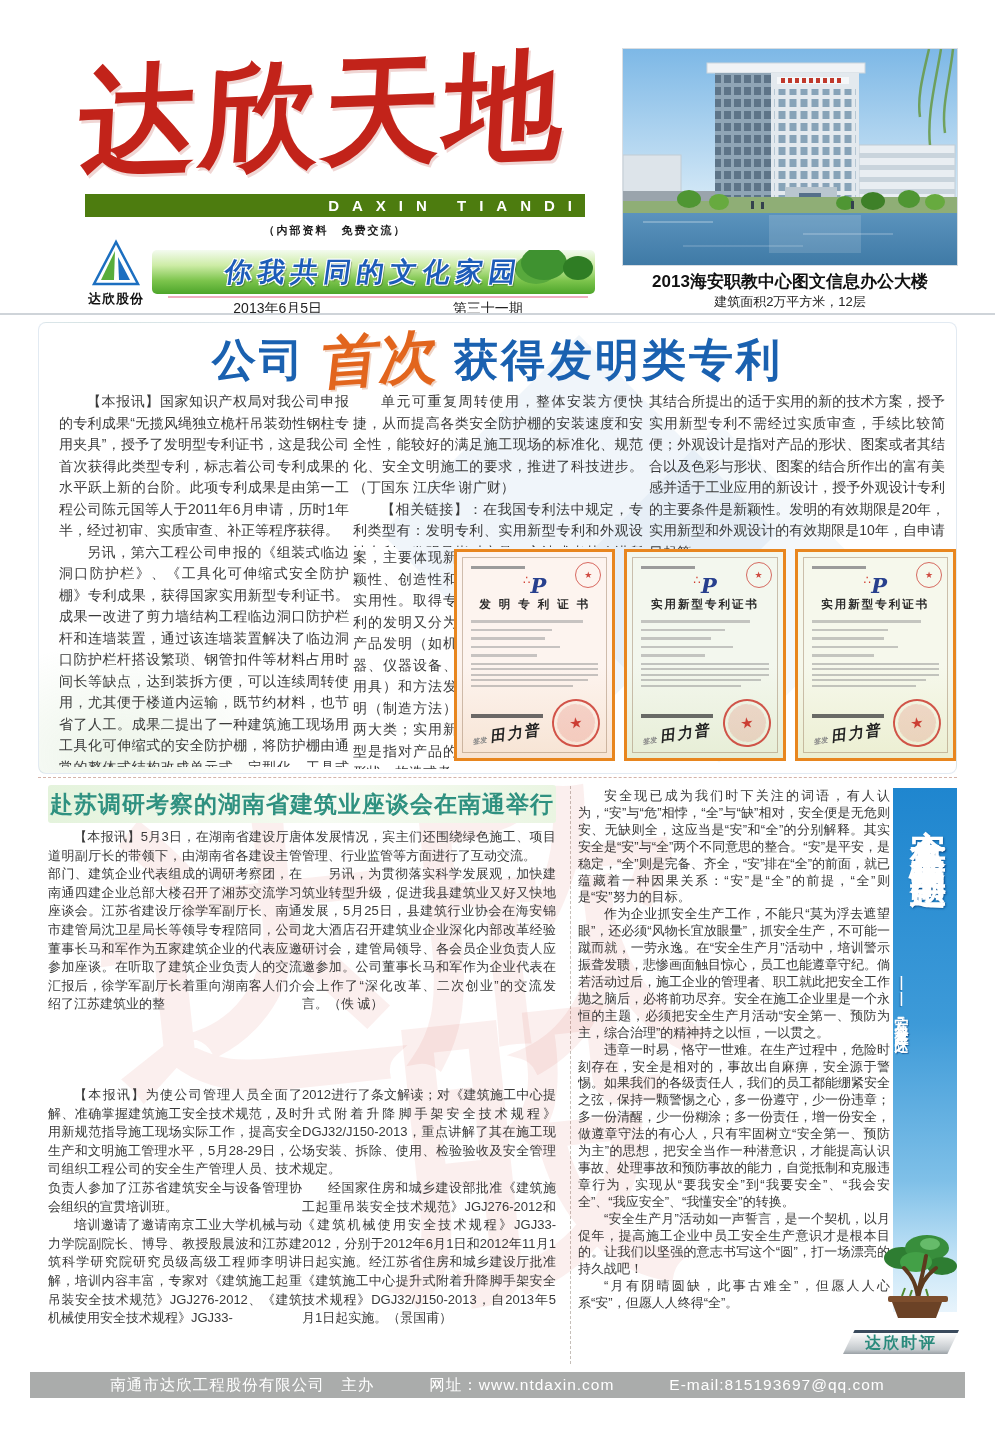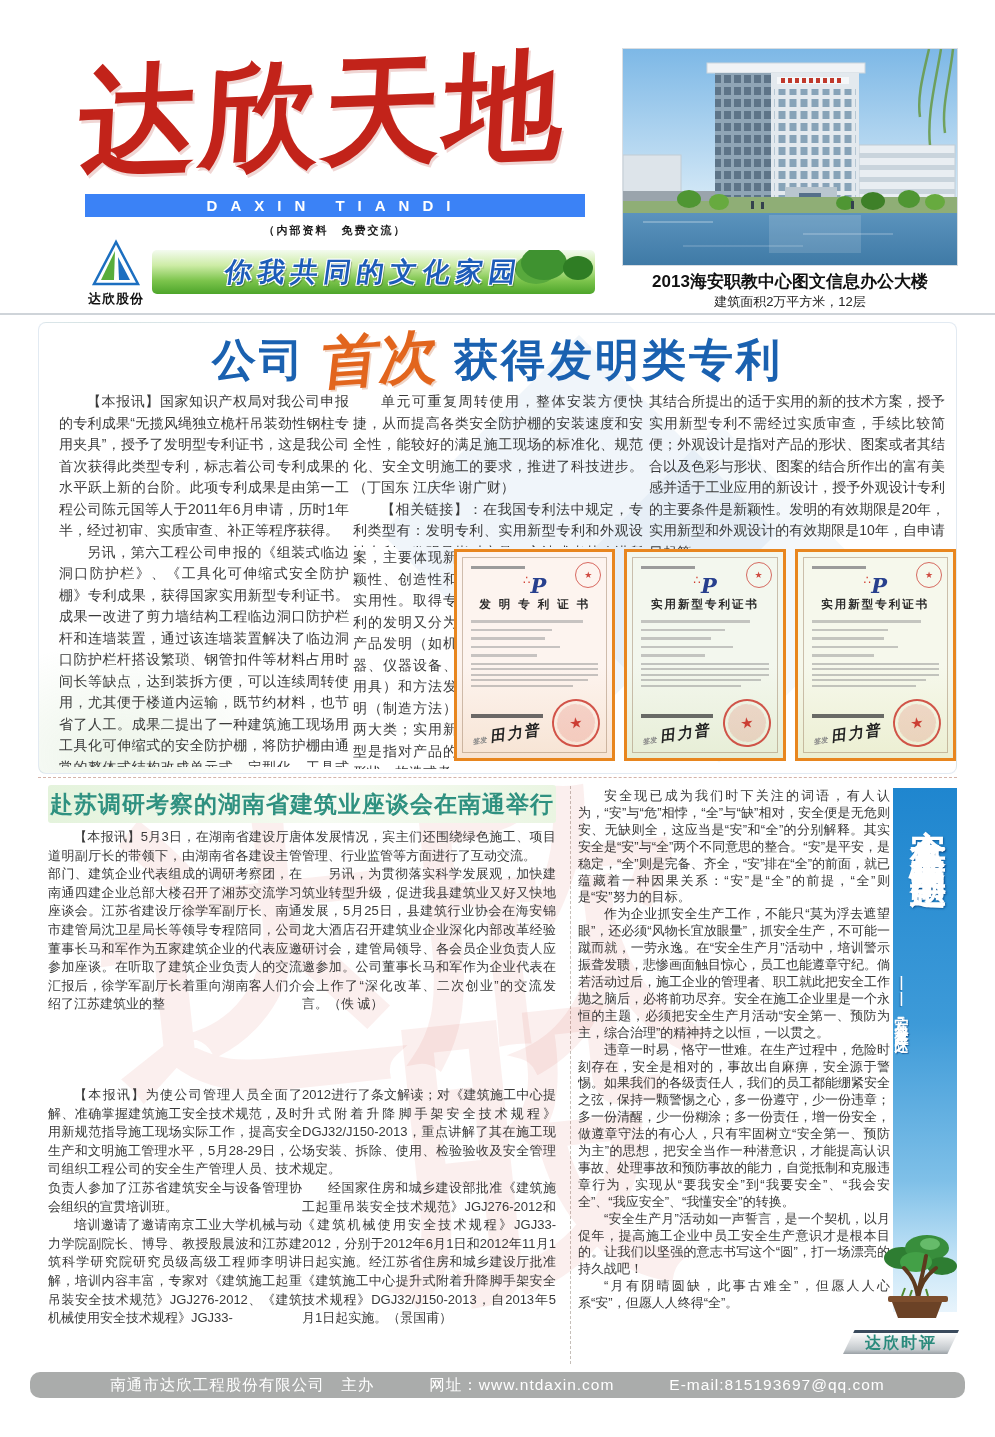--- a/index.html
+++ b/index.html
@@ -5,22 +5,22 @@
   html,body{margin:0;padding:0;background:#fff;}
   .page{position:relative;width:995px;height:1437px;background:#fff;overflow:hidden;
         font-family:"Liberation Sans","DejaVu Sans",sans-serif;color:#3a3a3a;}
   .abs{position:absolute;}
 
   
   .m-title{left:58px;top:38px;width:530px;height:152px;text-align:center;
     font-family:"DejaVu Serif",serif;font-weight:bold;font-size:118px;line-height:150px;
     color:#c2231a;letter-spacing:4px;transform:rotate(-2deg) skewX(-5deg);
     text-shadow:2px 3px 0 rgba(170,25,15,.18);white-space:nowrap;}
-  .m-en-bar{left:85px;top:194px;width:500px;height:23px;background:#3b82f6;color:#fff;
-    font-weight:bold;font-size:15px;line-height:23px;text-align:center;letter-spacing:13px;}
+  .m-en-bar{left:85px;top:194px;width:500px;height:23px;background:#4d7c0f;color:#fff;
+    font-weight:bold;font-size:15px;line-height:23px;text-align:right;letter-spacing:13px;}
   .m-note{left:85px;top:223px;width:500px;text-align:center;font-size:11px;color:#1a1a1a;letter-spacing:2px;font-weight:bold;}
   .m-logo{left:84px;top:238px;width:64px;height:64px;text-align:center;}
   .m-logo-label{font-size:13px;font-weight:bold;color:#111;font-family:"DejaVu Serif",serif;letter-spacing:1px;}
   .m-banner{left:152px;top:250px;width:443px;height:44px;border-radius:5px;overflow:hidden;
     background:linear-gradient(180deg,#f4fbf0 0%,#cdeca6 35%,#7cc44c 70%,#4da52a 100%);}
   .m-banner .tree1,.m-banner .tree2{position:absolute;border-radius:50%;background:#3f9230;}
   .m-banner .tree1{width:46px;height:34px;right:28px;top:-4px;box-shadow:-8px 6px 0 -2px #58a93d;}
   .m-banner .tree2{width:30px;height:24px;right:2px;top:6px;background:#2f7d24;}
   .m-slogan{position:absolute;left:0;right:0;top:4px;text-align:center;
     font-family:"DejaVu Serif",serif;font-weight:bold;font-size:27px;color:#1d5cb8;
@@ -113,21 +113,21 @@
     font-size:14px;font-weight:bold;color:#fff;letter-spacing:2px;text-shadow:1px 1px 1px rgba(0,60,120,.5);}
   .bonsai{left:872px;top:1222px;width:90px;height:102px;z-index:2;}
   .badge{left:843px;top:1330px;width:116px;height:24px;z-index:2;
     clip-path:polygon(10% 0,100% 0,90% 100%,0 100%);
     background:linear-gradient(180deg,#fdfdfd 0%,#c3c8cc 80%,#9aa0a5 100%);
     border-top:3px solid #3a4a5c;box-sizing:border-box;
     text-align:center;font-size:16px;font-weight:bold;color:#2a8a7c;line-height:19px;letter-spacing:2px;}
 
   
   .footer{left:30px;top:1372px;width:935px;height:26px;background:#aaacab;color:#fff;
-    display:flex;justify-content:center;align-items:center;gap:55px;font-size:15.5px;letter-spacing:1px;border-radius:10px;}
+    display:flex;justify-content:center;align-items:center;gap:55px;font-size:15.5px;letter-spacing:1px;}
 </style>
 </head>
 <body>
 
 <div class="page">
 
   <div class="abs m-title">达欣天地</div>
   <div class="abs m-en-bar">DAXIN TIANDI</div>
   <div class="abs m-note">（内部资料　免费交流）</div>
 
@@ -139,20 +139,24 @@
     </svg>
     <div class="m-logo-label">达欣股份</div>
   </div>
 
   <div class="abs m-banner">
     <i class="tree1"></i>
     <i class="tree2"></i>
     <div class="m-slogan">你我共同的文化家园</div>
   </div>
 
+  <div class="abs m-dateline">
+    <span>2013年6月5日</span>
+    <span>第三十一期</span>
+  </div>
 
   <div class="abs photo">
     <svg width="334" height="216" viewBox="0 0 334 216">
       <defs>
         <linearGradient id="sky" x1="0" y1="0" x2="0" y2="1">
           <stop offset="0" stop-color="#7db8e6"></stop>
             <stop offset="1" stop-color="#dcedf8"></stop>
         </linearGradient>
         <linearGradient id="water" x1="0" y1="0" x2="0" y2="1">
           <stop offset="0" stop-color="#5b93bd"></stop>

